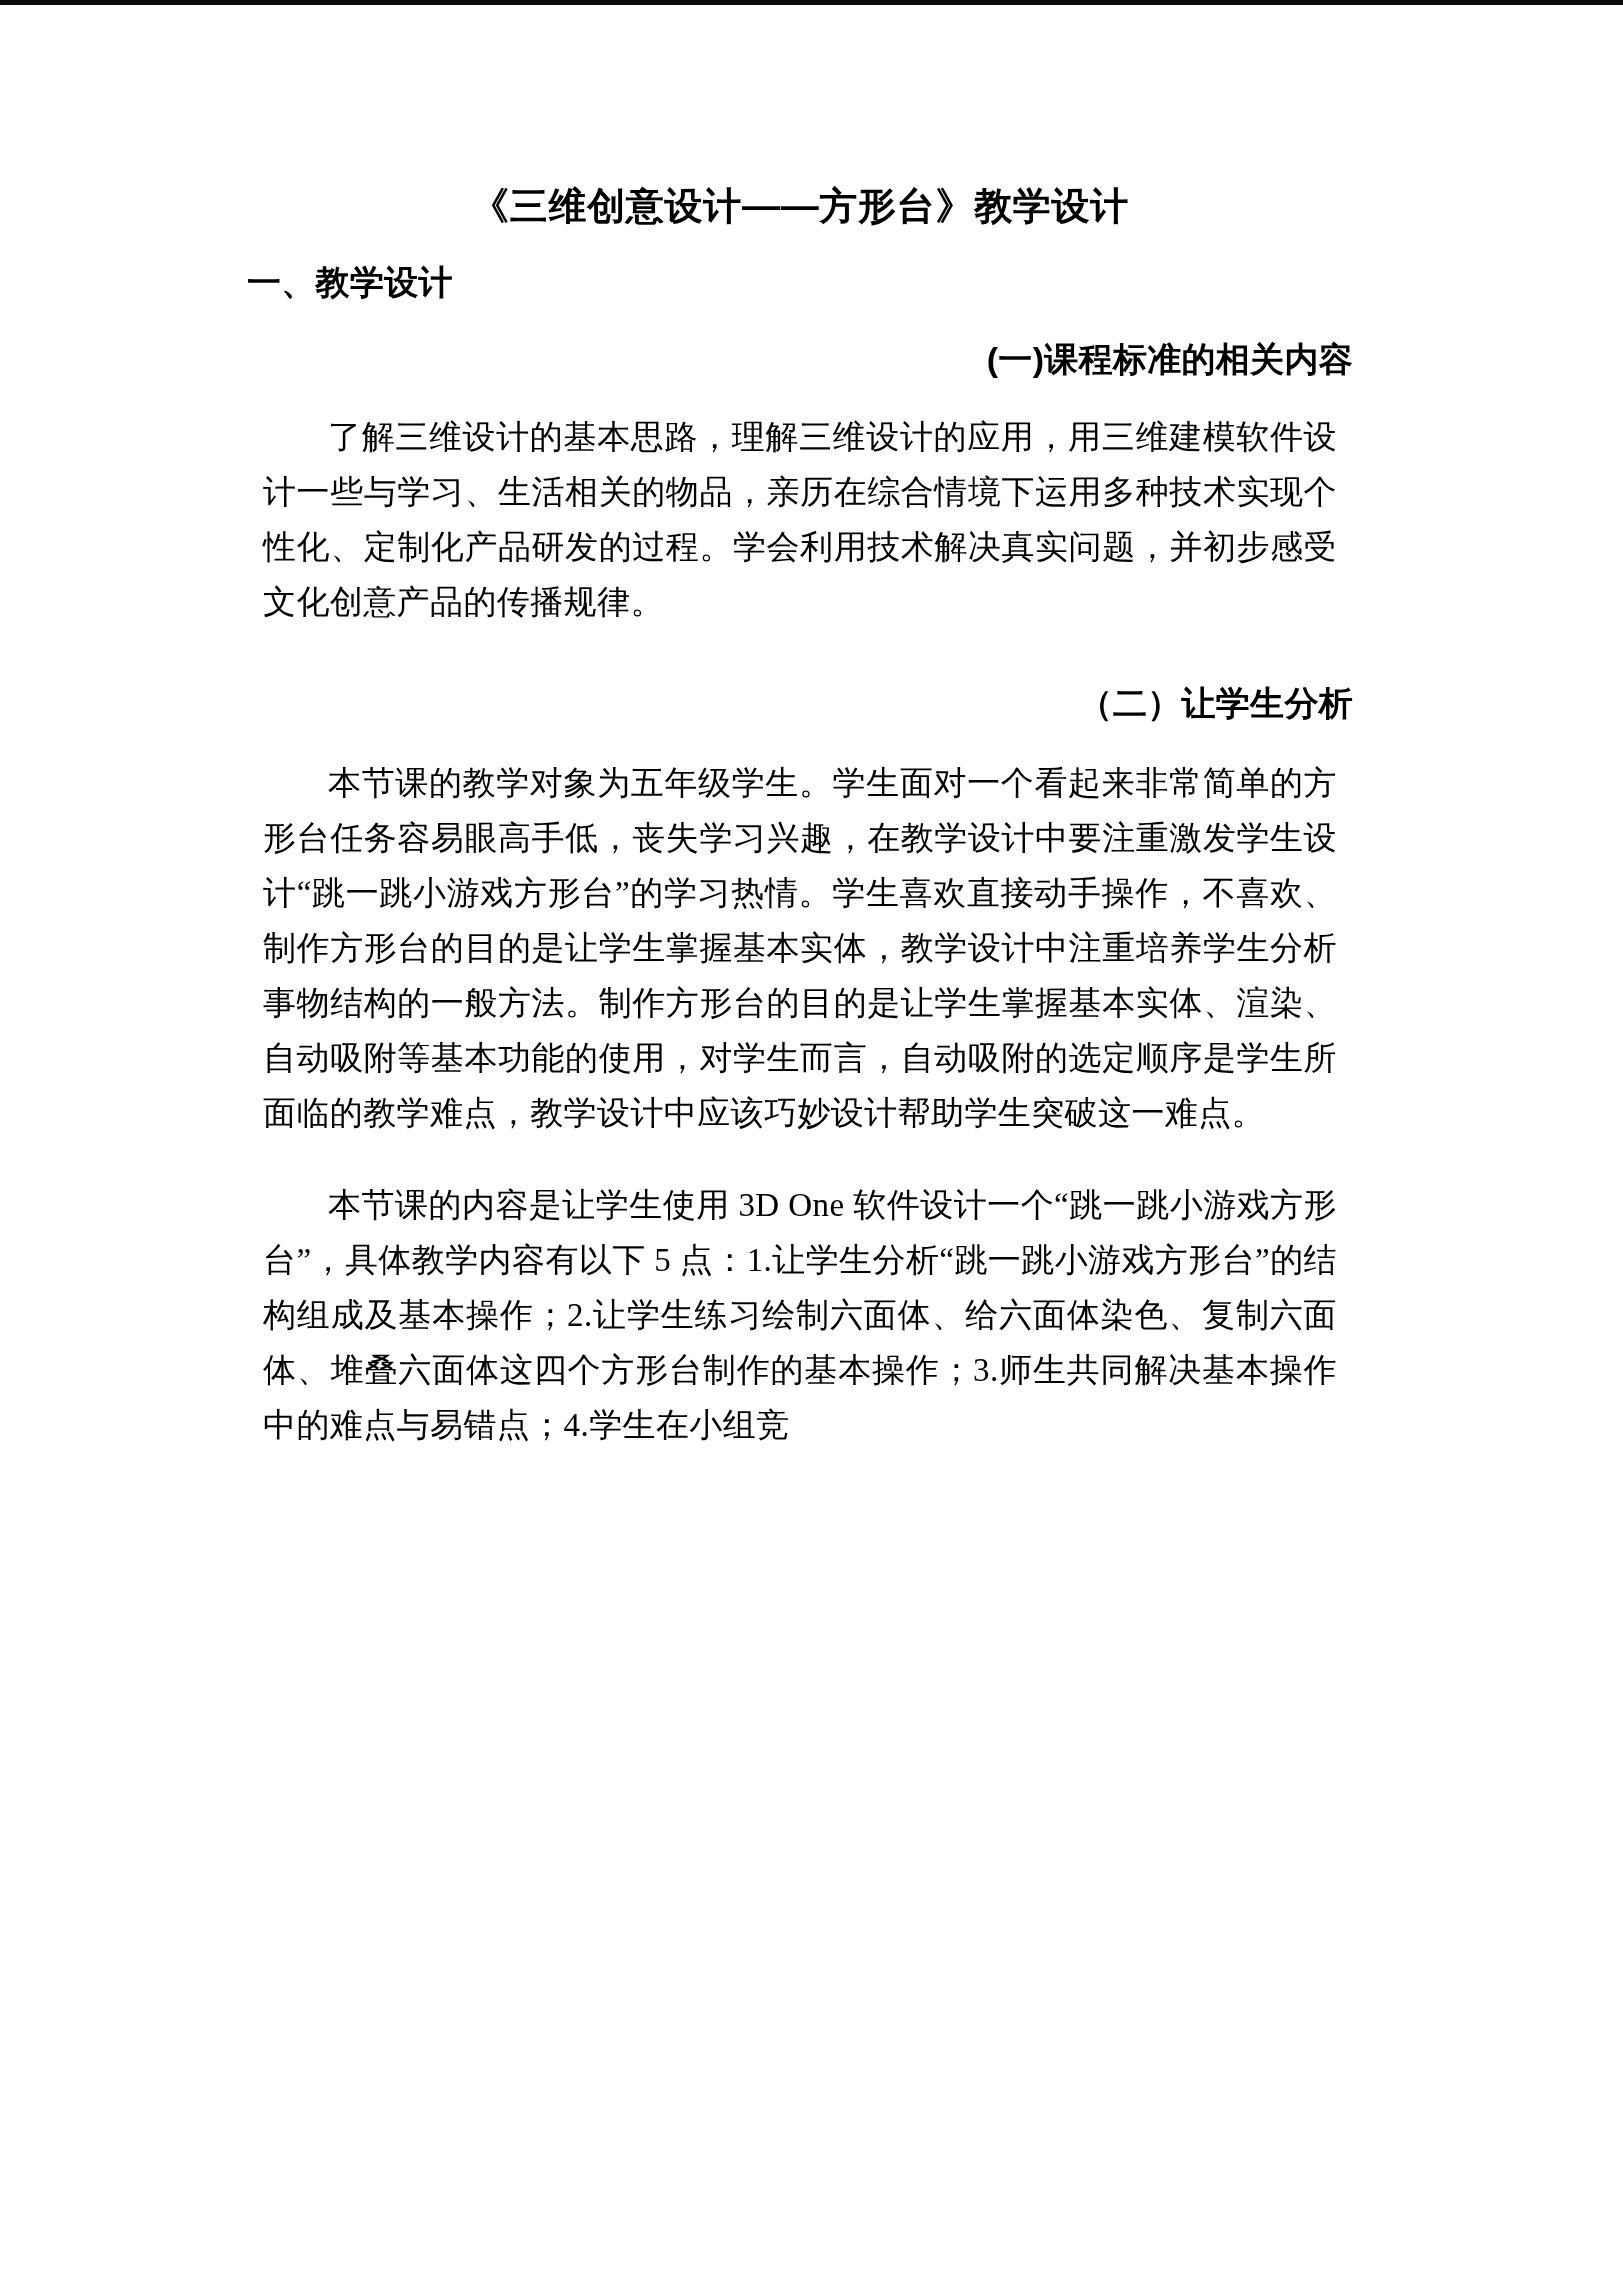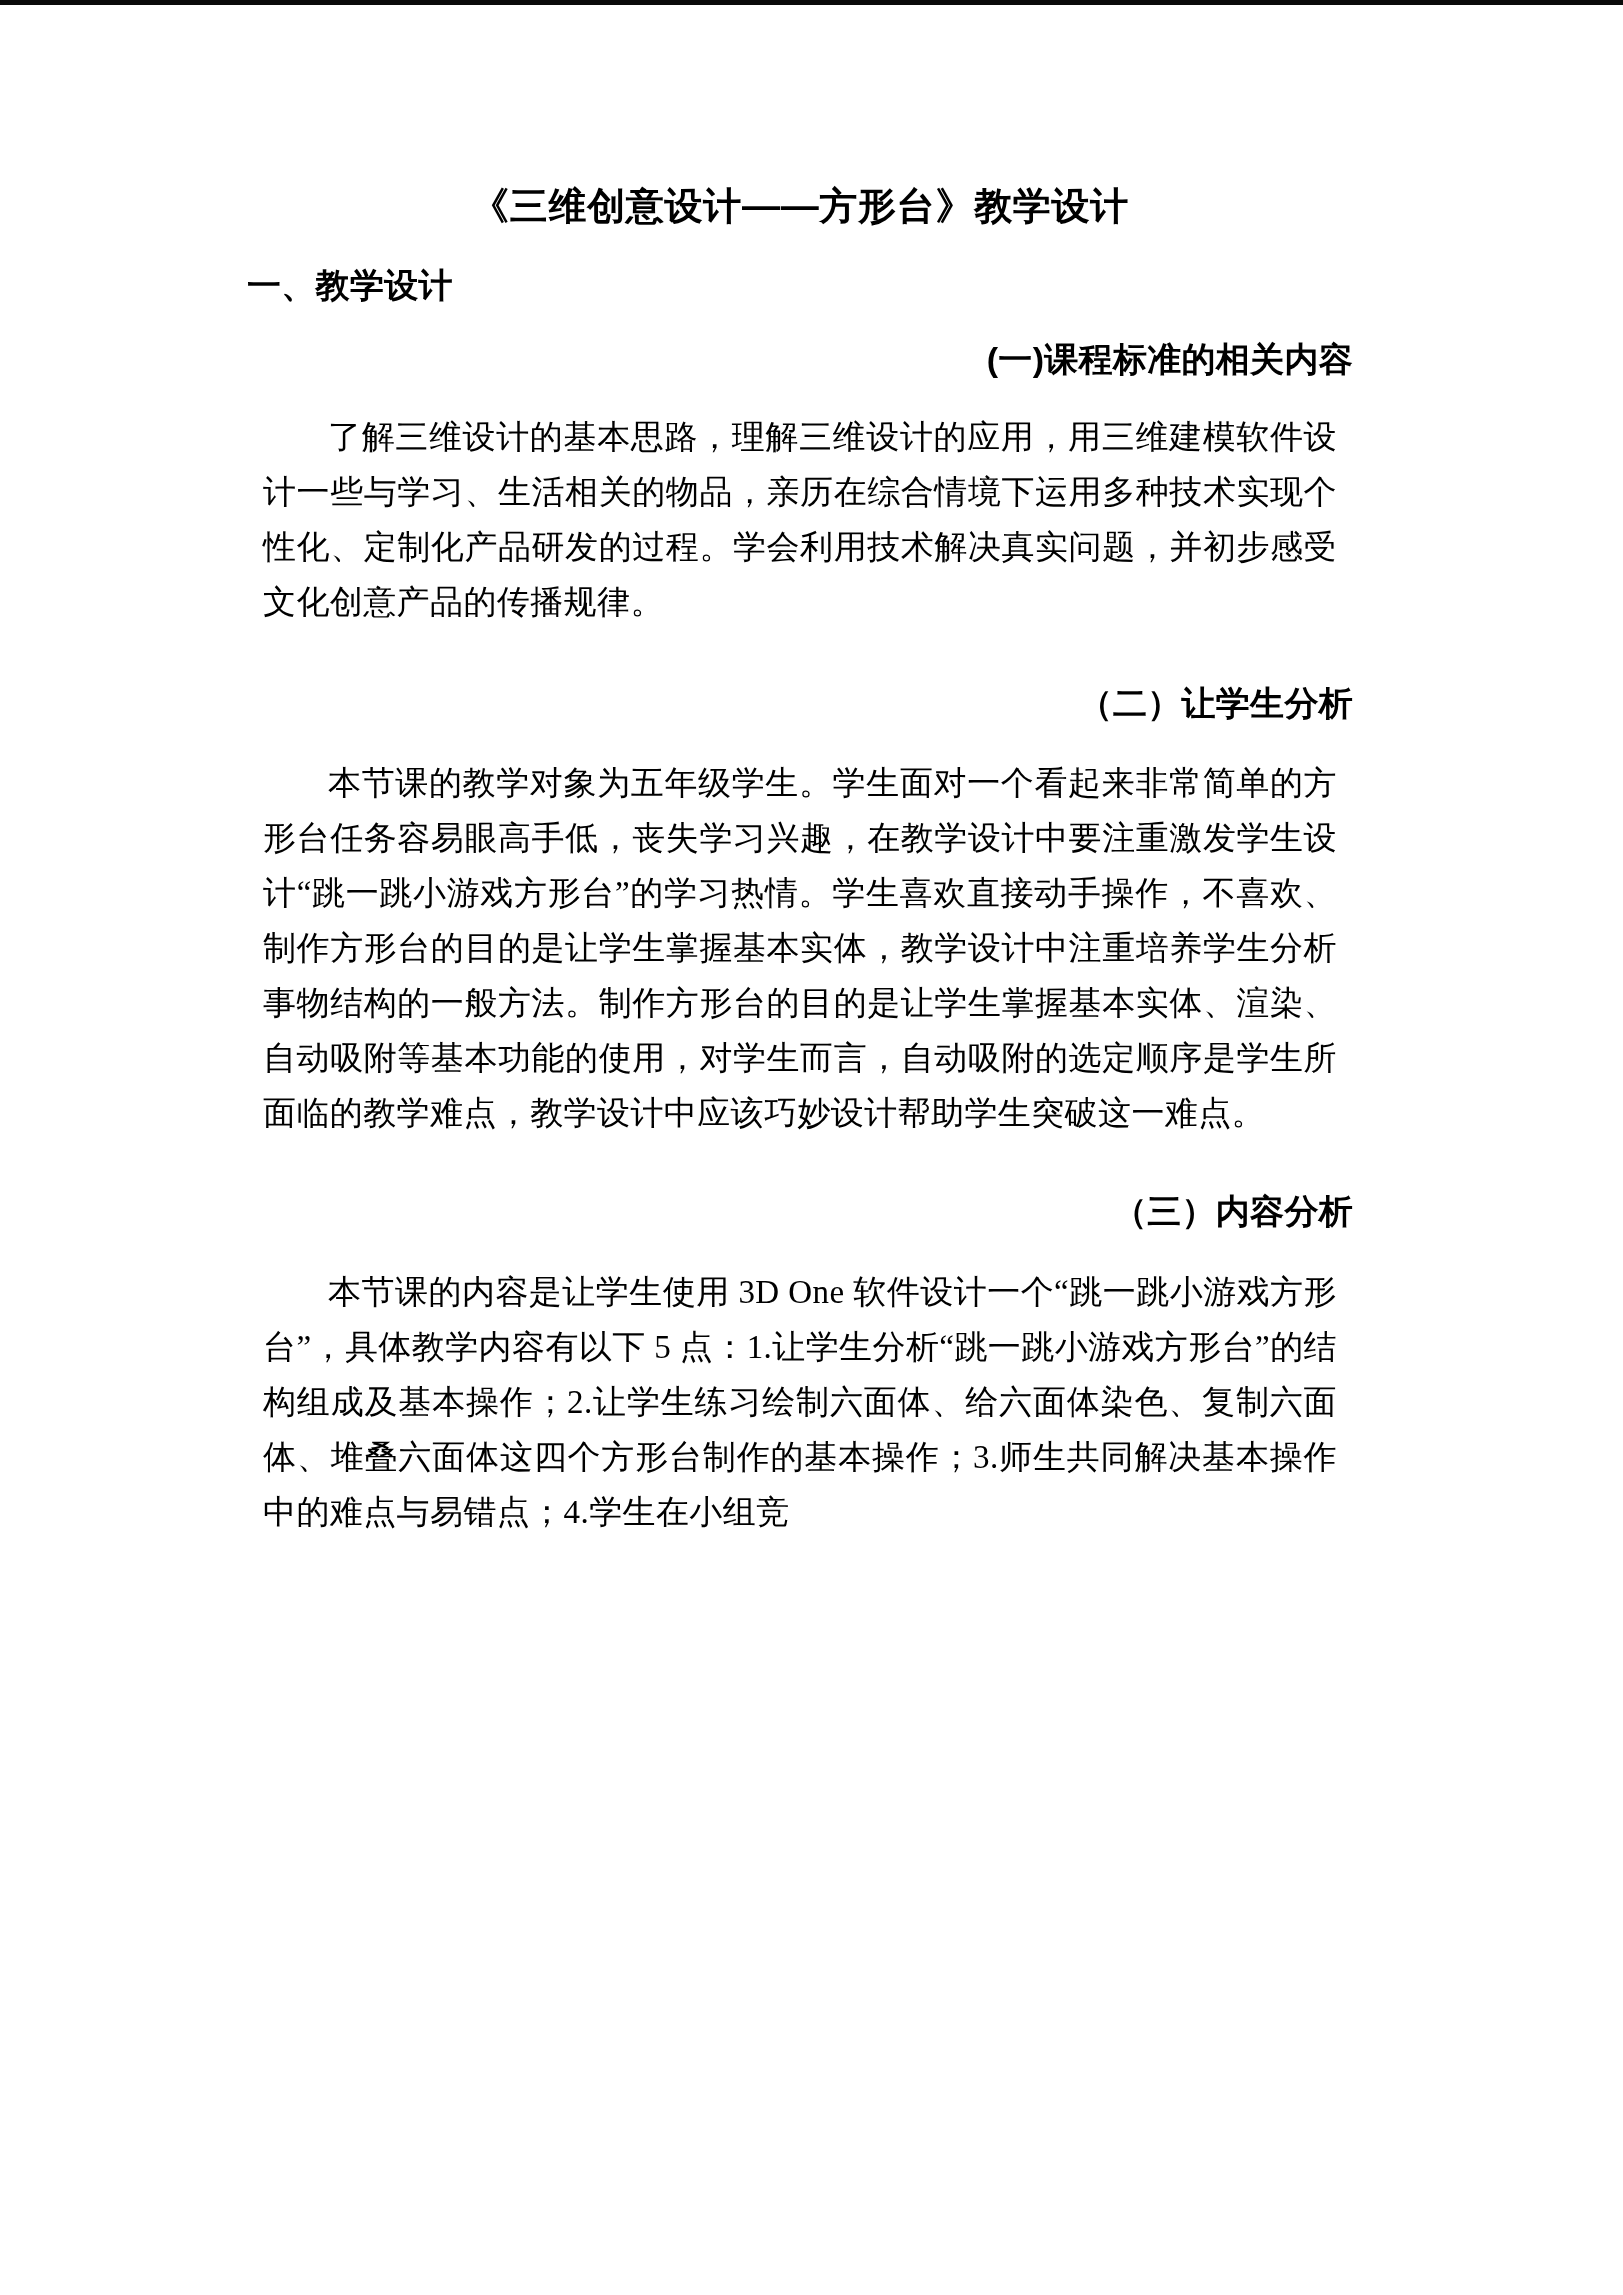--- a/index.html
+++ b/index.html
@@ -52,21 +52,21 @@
     font-size: 38px;
     line-height: 1.0;
     letter-spacing: 0.7px;
     margin: 0;
     padding-top: 187px;
     white-space: nowrap;
   }
 
   
   .h-level1 {
-    font-family: Liberation Sans, sans-serif;
+    font-family: Liberation Mono, monospace;
     font-weight: bold;
     font-size: 34px;
     line-height: 1.0;
     margin: 0;
     padding-top: 43px;
     letter-spacing: 0.3px;
   }
   .h-level2 {
     font-family: "Liberation Sans", "DejaVu Sans", sans-serif;
     font-weight: bold;
@@ -114,19 +114,18 @@
     <h2 class="h-level1">一、教学设计</h2>
 
     <h3 class="h-level2">(一)课程标准的相关内容</h3>
 
     <p class="body-par">了解三维设计的基本思路，理解三维设计的应用，用三维建模软件设计一些与学习、生活相关的物品，亲历在综合情境下运用多种技术实现个性化、定制化产品研发的过程。学会利用技术解决真实问题，并初步感受文化创意产品的传播规律。</p>
 
     <h3 class="h-level2">（二）让学生分析</h3>
 
     <p class="body-par gap-lg">本节课的教学对象为五年级学生。学生面对一个看起来非常简单的方形台任务容易眼高手低，丧失学习兴趣，在教学设计中要注重激发学生设计“跳一跳小游戏方形台”的学习热情。学生喜欢直接动手操作，不喜欢、制作方形台的目的是让学生掌握基本实体，教学设计中注重培养学生分析事物结构的一般方法。制作方形台的目的是让学生掌握基本实体、渲染、自动吸附等基本功能的使用，对学生而言，自动吸附的选定顺序是学生所面临的教学难点，教学设计中应该巧妙设计帮助学生突破这一难点。</p>
 
-    <h3 class="h-level2 tight">（三）内容分析</h3>
 
     <p class="body-par gap-lg clipped">本节课的内容是让学生使用 3D One 软件设计一个“跳一跳小游戏方形台”，具体教学内容有以下 5 点：1.让学生分析“跳一跳小游戏方形台”的结构组成及基本操作；2.让学生练习绘制六面体、给六面体染色、复制六面体、堆叠六面体这四个方形台制作的基本操作；3.师生共同解决基本操作中的难点与易错点；4.学生在小组竞</p>
 
   </div>
 </div>
 
 
 </body></html>

